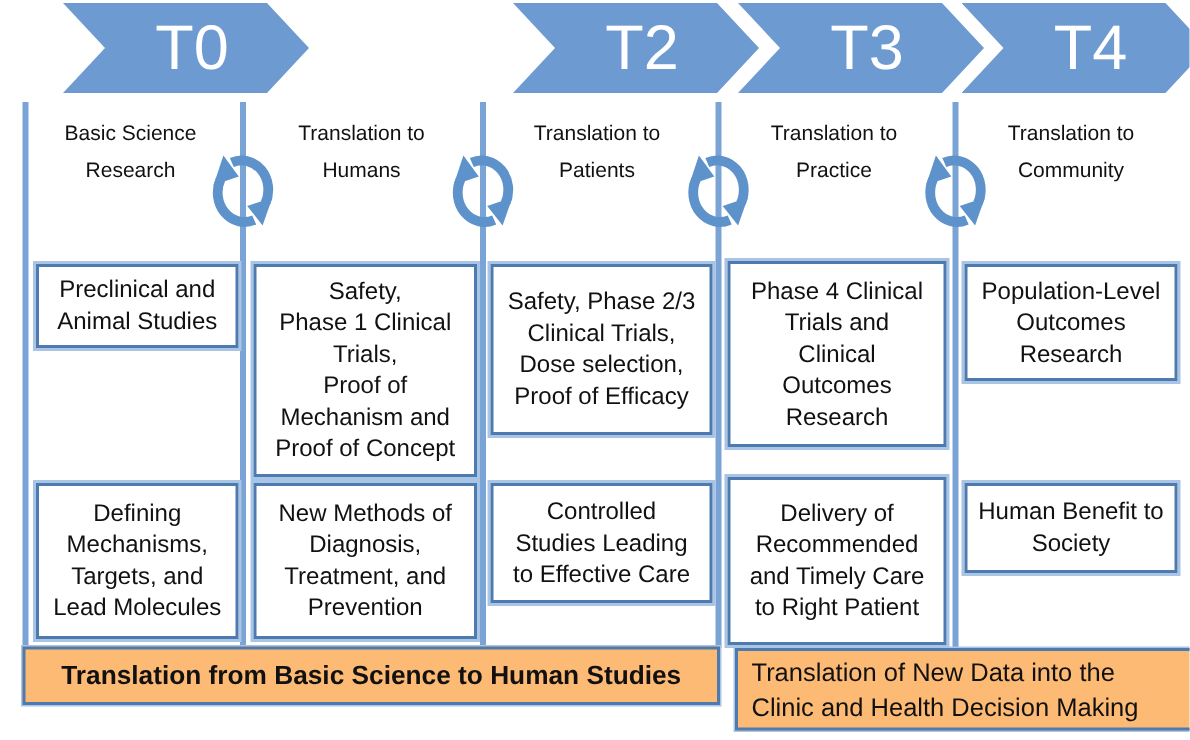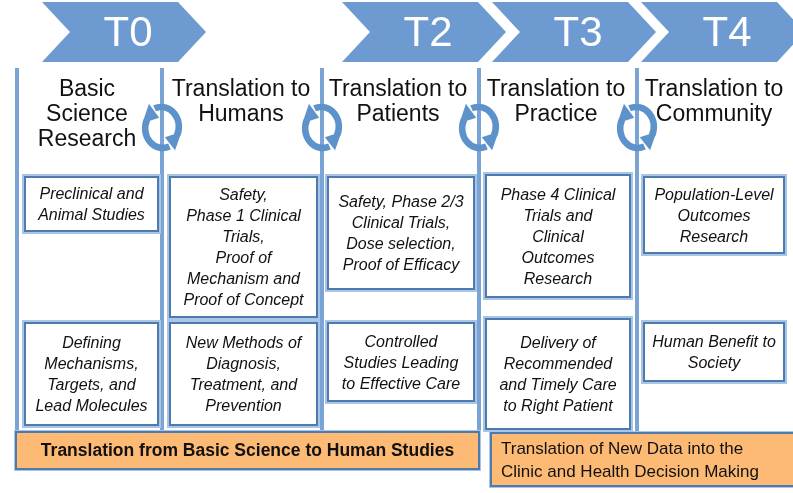--- a/index.html
+++ b/index.html
@@ -19,35 +19,35 @@
     transform:translateX(4px);
   }
   
   .vline {
     position:absolute; top:68px; height:364px; width:4px;
     background:var(--line,#7aa3d6);
   }
   
   .phase-label {
     position:absolute; top:76px; text-align:center;
-    font-size:23px; line-height:25px; white-space:pre-line; z-index:1;
+    font-size:14px; line-height:25px; white-space:pre-line; z-index:1;
   }
   
   .cycle {
     position:absolute; top:91px; width:56px; height:72px;
     color:var(--icon,#5e92ca); z-index:2;
   }
   
   .box {
     position:absolute; background:#fff;
     border:2px solid var(--box-border,#4d7bb0);
     box-shadow:0 0 0 2px var(--box-ring,#a9c4e4);
     display:flex; align-items:center; justify-content:center;
     text-align:center; font-size:16px; line-height:21px;
-    white-space:pre-line; z-index:1;font-style:italic;
+    white-space:pre-line; z-index:1;
   }
   .banner {
     position:absolute; background:#fdba74;
     border:2px solid var(--box-border,#4d7bb0);
     box-shadow:0 0 0 1px var(--box-ring,#a9c4e4);
     display:flex; align-items:center; z-index:1;
   }
   .banner.left  { left:3px;  top:431px; width:461px; height:35px;
                   justify-content:center; font-weight:bold; font-size:17.5px;
                   white-space:nowrap; }

